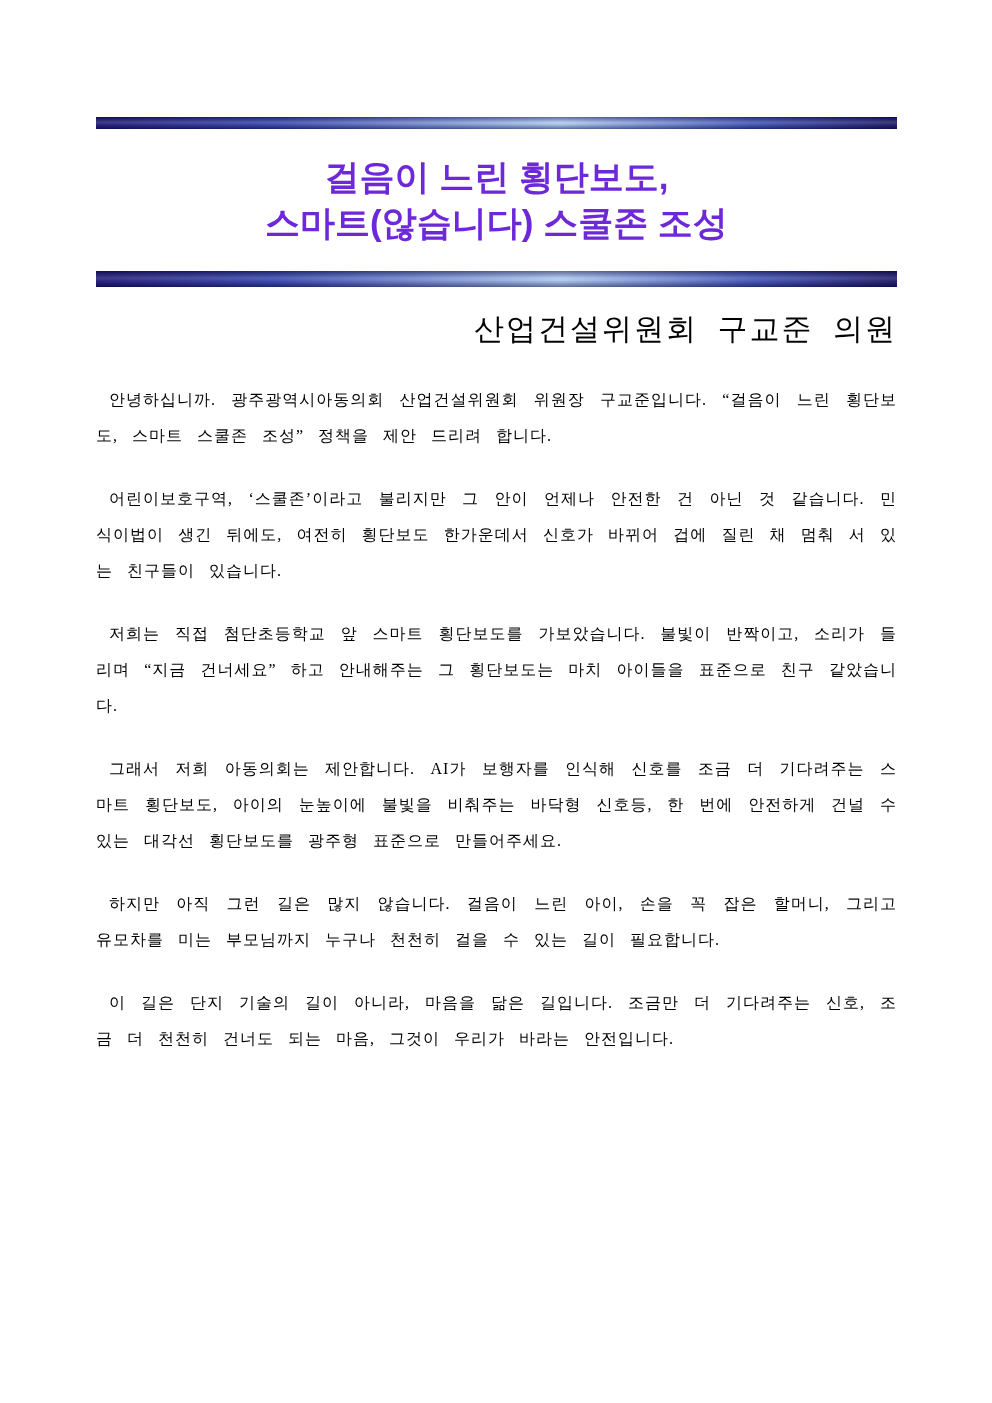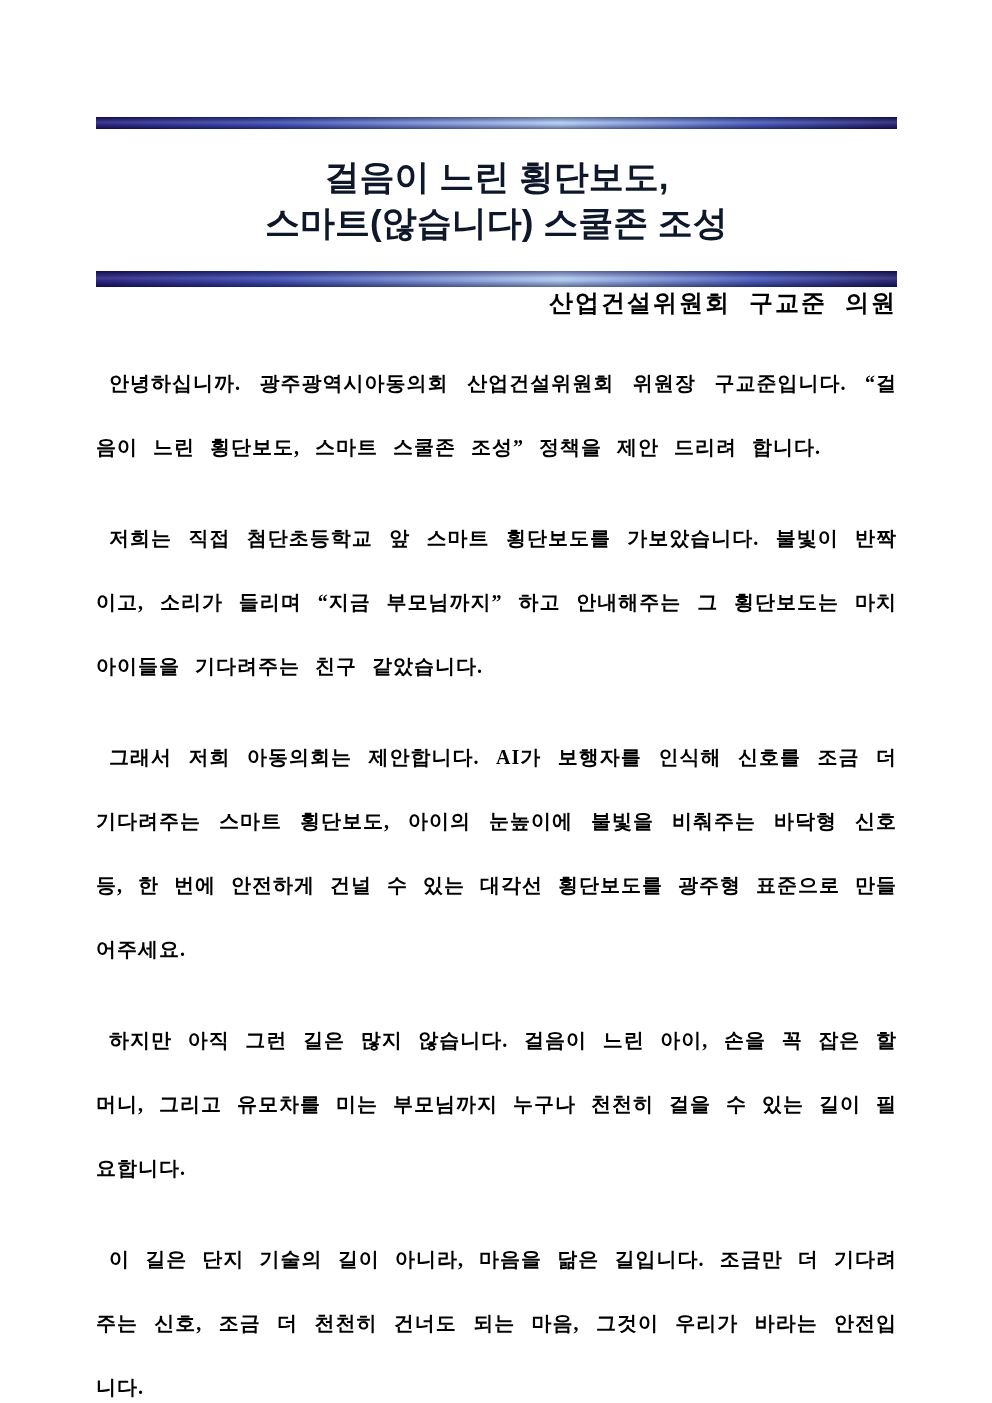--- a/index.html
+++ b/index.html
@@ -36,43 +36,43 @@
   }
   .grad-bar.top { height: 12px; }
   .grad-bar.bottom { height: 16px; margin-top: 2px; }
   .doc-title {
     text-align: center;
     font-family: "Liberation Sans", "DejaVu Sans", sans-serif;
     font-weight: 800;
     font-size: 35px;
     line-height: 46px;
     letter-spacing: 0px;
-    color: #0f172a;
+    color: #6d28d9;
     padding: 2px 0 1px 0;
   }
   .doc-title .line { display: block; }
   .byline {
     text-align: right;
-    font-weight: 700;
-    font-size: 24px;
+    font-weight: 400;
+    font-size: 30px;
     letter-spacing: 2px;
     word-spacing: 10px;
+    margin-top: 22px;
   }
   .body-text {
     margin-top: 32px;
   }
   .body-text p {
-    font-size: 20px;
-    line-height: 64px;
+    font-size: 16px;
+    line-height: 36px;
     letter-spacing: 1px;
     word-spacing: 9px;
     text-align: justify;
     text-indent: 13px;
     margin: 0 0 27px 0;
-    font-weight: bold;
   }
 </style>
 </head>
 <body>
 
 <div class="page">
   <div class="content">
 
     <div class="banner">
       <div class="grad-bar top"></div>
@@ -80,20 +80,21 @@
         <span class="line">걸음이 느린 횡단보도,</span>
         <span class="line">스마트(않습니다) 스쿨존 조성</span>
       </h1>
       <div class="grad-bar bottom"></div>
     </div>
 
     <div class="byline">산업건설위원회 구교준 의원</div>
 
     <div class="body-text">
       <p>안녕하십니까. 광주광역시아동의회 산업건설위원회 위원장 구교준입니다. “걸음이 느린 횡단보도, 스마트 스쿨존 조성” 정책을 제안 드리려 합니다.</p>
-      <p>저희는 직접 첨단초등학교 앞 스마트 횡단보도를 가보았습니다. 불빛이 반짝이고, 소리가 들리며 “지금 부모님까지” 하고 안내해주는 그 횡단보도는 마치 아이들을 기다려주는 친구 같았습니다.</p>
+      <p>어린이보호구역, ‘스쿨존’이라고 불리지만 그 안이 언제나 안전한 건 아닌 것 같습니다. 민식이법이 생긴 뒤에도, 여전히 횡단보도 한가운데서 신호가 바뀌어 겁에 질린 채 멈춰 서 있는 친구들이 있습니다.</p>
+      <p>저희는 직접 첨단초등학교 앞 스마트 횡단보도를 가보았습니다. 불빛이 반짝이고, 소리가 들리며 “지금 건너세요” 하고 안내해주는 그 횡단보도는 마치 아이들을 표준으로 친구 같았습니다.</p>
       <p>그래서 저희 아동의회는 제안합니다. AI가 보행자를 인식해 신호를 조금 더 기다려주는 스마트 횡단보도, 아이의 눈높이에 불빛을 비춰주는 바닥형 신호등, 한 번에 안전하게 건널 수 있는 대각선 횡단보도를 광주형 표준으로 만들어주세요.</p>
       <p>하지만 아직 그런 길은 많지 않습니다. 걸음이 느린 아이, 손을 꼭 잡은 할머니, 그리고 유모차를 미는 부모님까지 누구나 천천히 걸을 수 있는 길이 필요합니다.</p>
       <p>이 길은 단지 기술의 길이 아니라, 마음을 닮은 길입니다. 조금만 더 기다려주는 신호, 조금 더 천천히 건너도 되는 마음, 그것이 우리가 바라는 안전입니다.</p>
     </div>
 
   </div>
 </div>
 
 </body></html>

